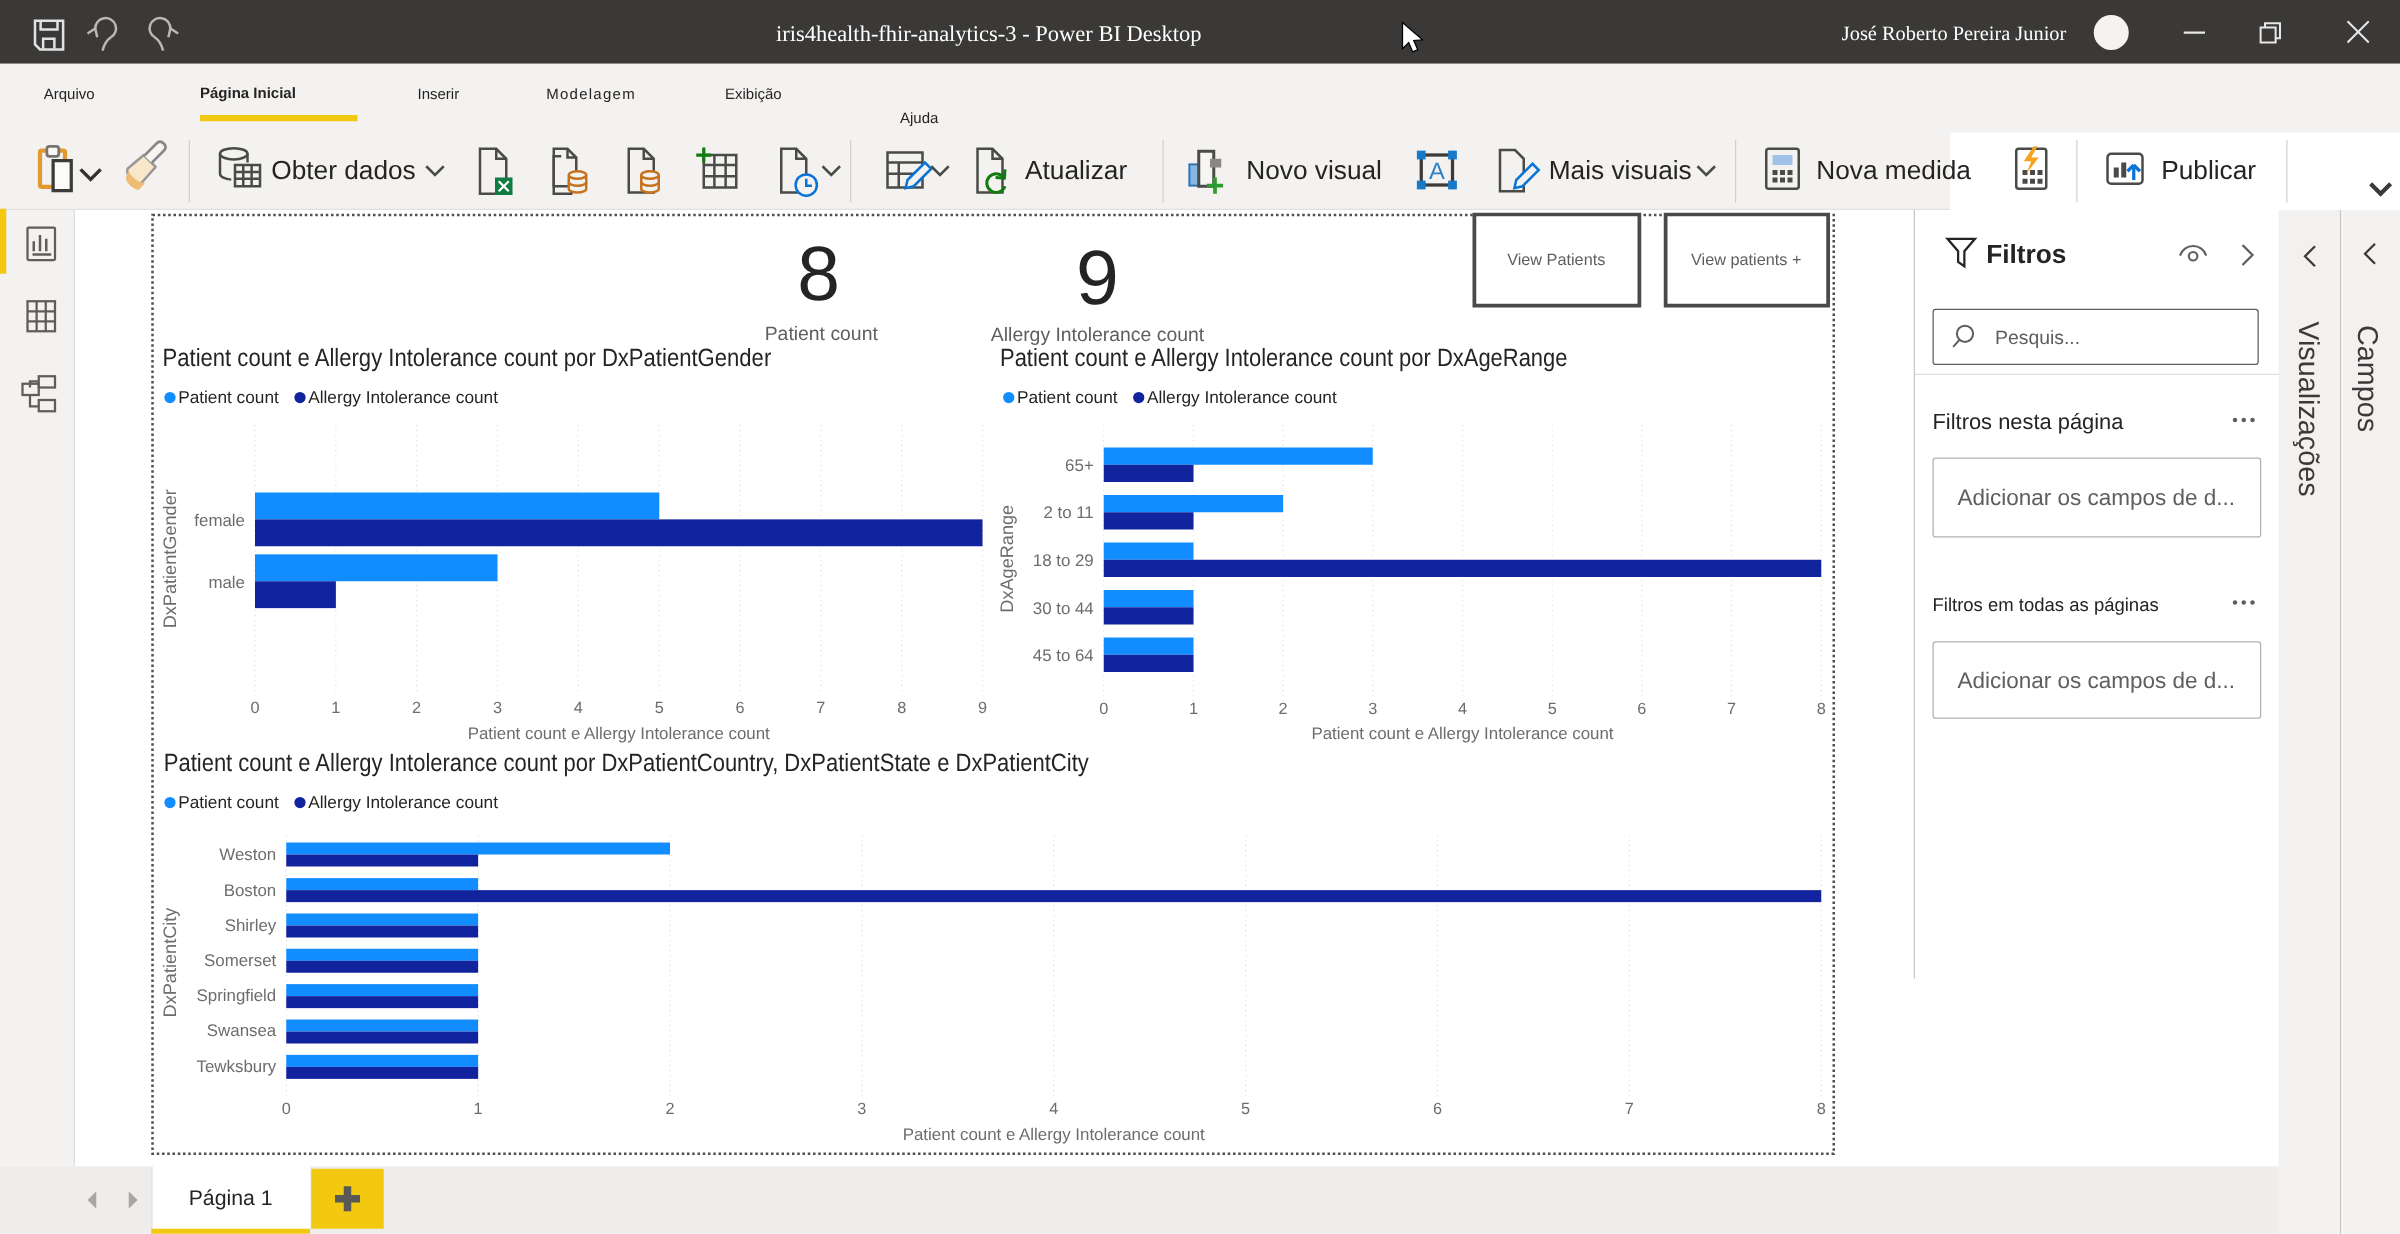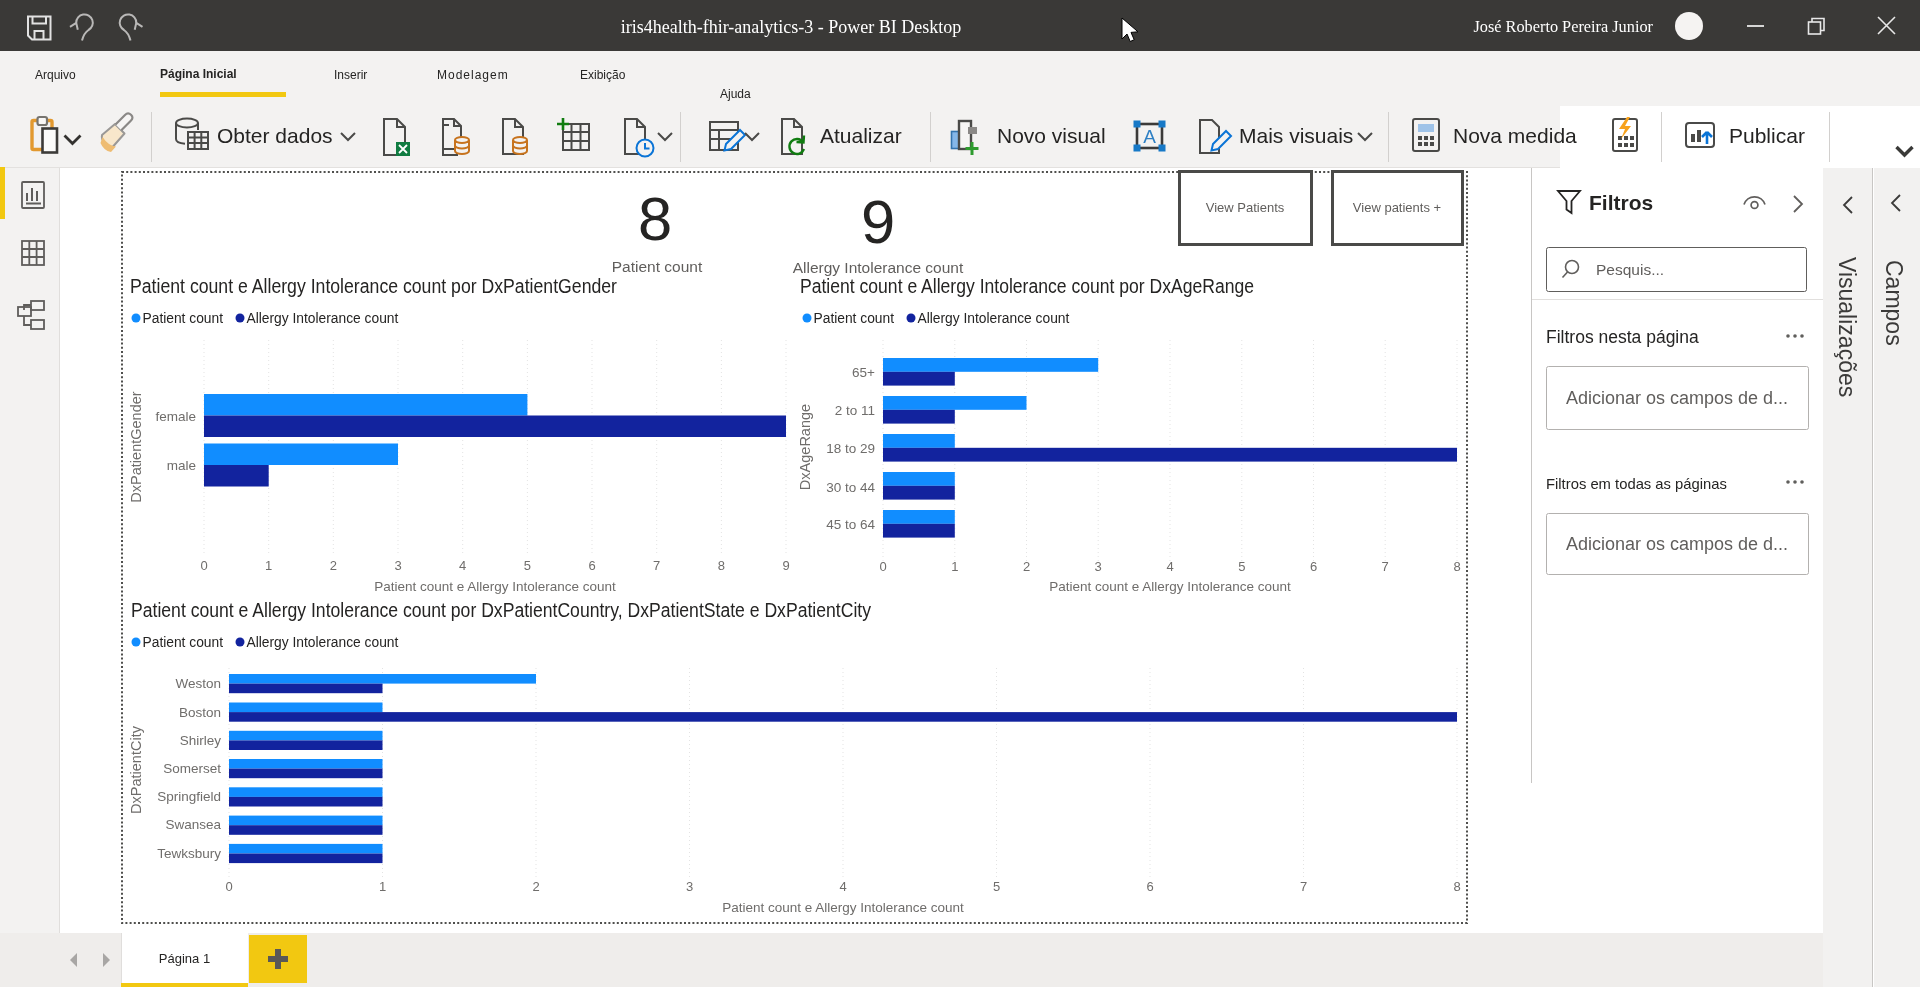--- a/index.html
+++ b/index.html
@@ -418,18 +418,18 @@
       <path d="M26 25 l-8 8 l8 8" fill="none" stroke="#3b3a39" stroke-width="1.8"></path>
     </svg>
   <div class="vrot" style="left:33px; top:92px;">Campos</div>
 </div>
 <div id="bottom">
   <svg class="abs" style="left:0;top:0" width="1823" height="54">
     <path d="M77 20 l-7 7 l7 7 z" fill="#a8a6a4"></path>
     <path d="M103 20 l7 7 l-7 7 z" fill="#a8a6a4"></path>
   </svg>
   <div class="abs" style="left:121px; top:0; width:127px; height:54px; background:#ffffff; border-left:1px solid #e0dedc;"></div>
-  <div class="abs" style="left:121px; top:0; width:127px; height:51px; color:#252423; font-size:13px; display:flex; align-items:center; justify-content:center;">Página 1</div>
+  <div class="abs" style="left:121px; top:0; width:127px; height:51px; color:#252423; font-size:17px; display:flex; align-items:center; justify-content:center;">Página 1</div>
   <div class="abs" style="left:121px; top:50px; width:127px; height:4px; background:#f2c811;"></div>
   <div class="abs" style="left:249px; top:2px; width:58px; height:48px; background:#f2c811;"></div>
   <svg class="abs" style="left:249px; top:2px;" width="58" height="48">
       <path d="M29 14 v20 M19 24 h20" stroke="#5a5856" stroke-width="6"></path>
     </svg>
 </div>
 </body></html>

